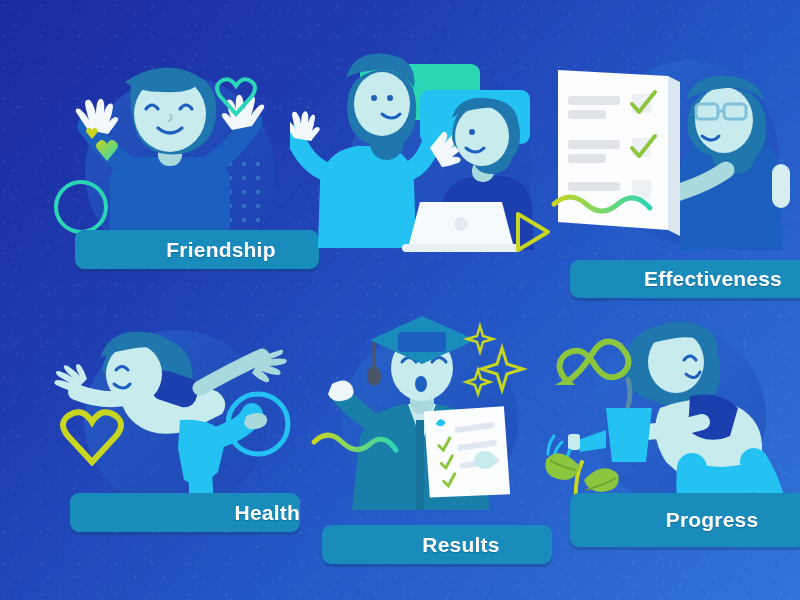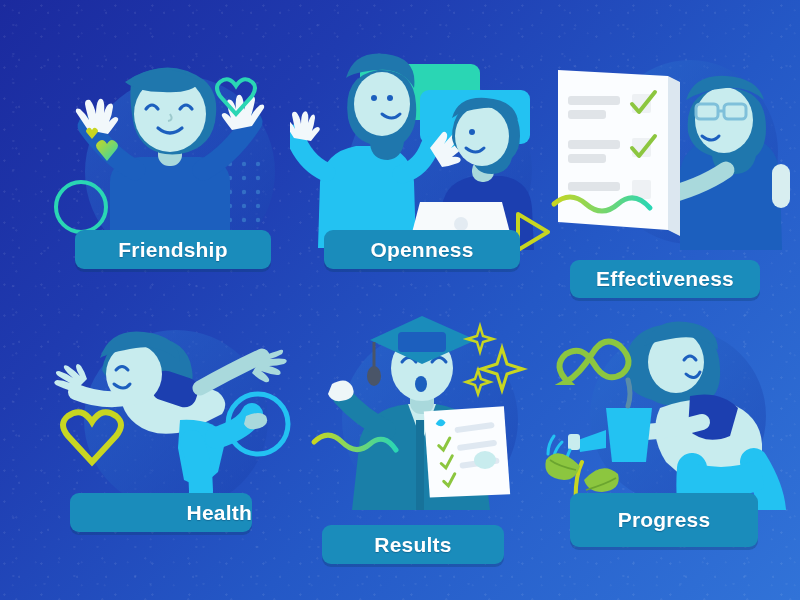--- a/index.html
+++ b/index.html
@@ -23,20 +23,21 @@
       radial-gradient(circle at 22% 86%, rgba(255,255,255,.18) 0 .9px, transparent 1.4px),
       radial-gradient(circle at 55% 45%, rgba(255,255,255,.13) 0 .8px, transparent 1.3px);
     background-size:37px 31px,43px 41px,29px 47px,53px 37px,61px 29px,23px 23px;
   }
   .cell{position:absolute;}
   .art{position:absolute;left:0;top:0;width:100%;height:100%;}
   .pill{
     position:absolute;display:flex;align-items:center;justify-content:center;
     background:#1a8cbb;border-radius:9px;
     box-shadow:0 3px 0 rgba(7,58,98,.28);
+    padding-left:48px;
   }
   .pill span{
     color:#ffffff;font-weight:bold;font-size:21px;letter-spacing:.2px;
     white-space:nowrap;text-shadow:0 1px 1px rgba(6,45,85,.35);
   }
   .r1{top:52px;height:200px;}
   .r2{top:312px;height:198px;}
   .c1{left:40px;width:270px;}
   .c2{left:290px;width:270px;}
   .c3{left:540px;width:262px;}
@@ -156,23 +157,20 @@
       <path d="M162 66 q6-22 34-20 q28 2 32 22 q-14-14 -34-12 q-22 2 -32 10z" fill="#1f77ad"></path>
       <circle cx="182" cy="80" r="3" fill="#1c5fbe"></circle>
       <path d="M176 96 q10 8 18 0" stroke="#1c5fbe" stroke-width="3" fill="none" stroke-linecap="round"></path>
 
       <path d="M118 196 L130 150 L212 150 L224 196 Z" fill="#f7fafc"></path>
       <circle cx="171" cy="172" r="7" fill="#e3ebf2"></circle>
       <rect x="112" y="192" width="118" height="8" rx="4" fill="#e8eff5"></rect>
       <path d="M228 162 l30 18 l-30 18 z" fill="none" stroke="#c8d621" stroke-width="4" stroke-linejoin="round"></path>
     </svg>
   </div>
-  <div class="pill p2">
-    <span>Openness</span>
-  </div>
 
   <div class="cell r1 c3">
     <svg class="art" viewBox="0 0 262 200">
       <defs>
         <linearGradient id="waveA" x1="0" y1="0" x2="1" y2="0">
           <stop offset="0" stop-color="#c8d621"></stop>
             <stop offset="1" stop-color="#2ad6b4"></stop>
         </linearGradient>
       </defs>
       <ellipse cx="150" cy="100" rx="88" ry="92" fill="url(#blobA)"></ellipse>

